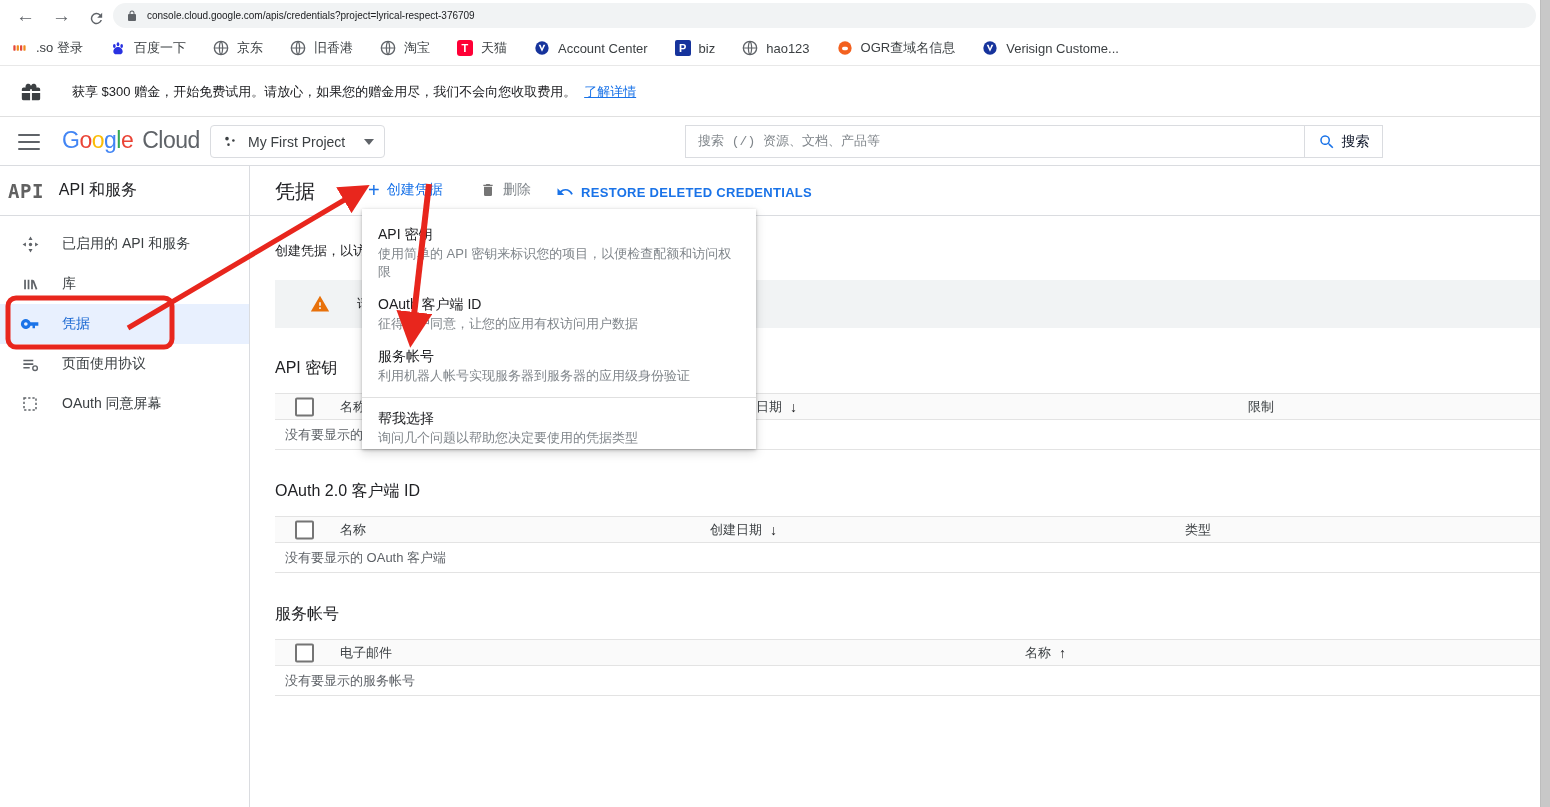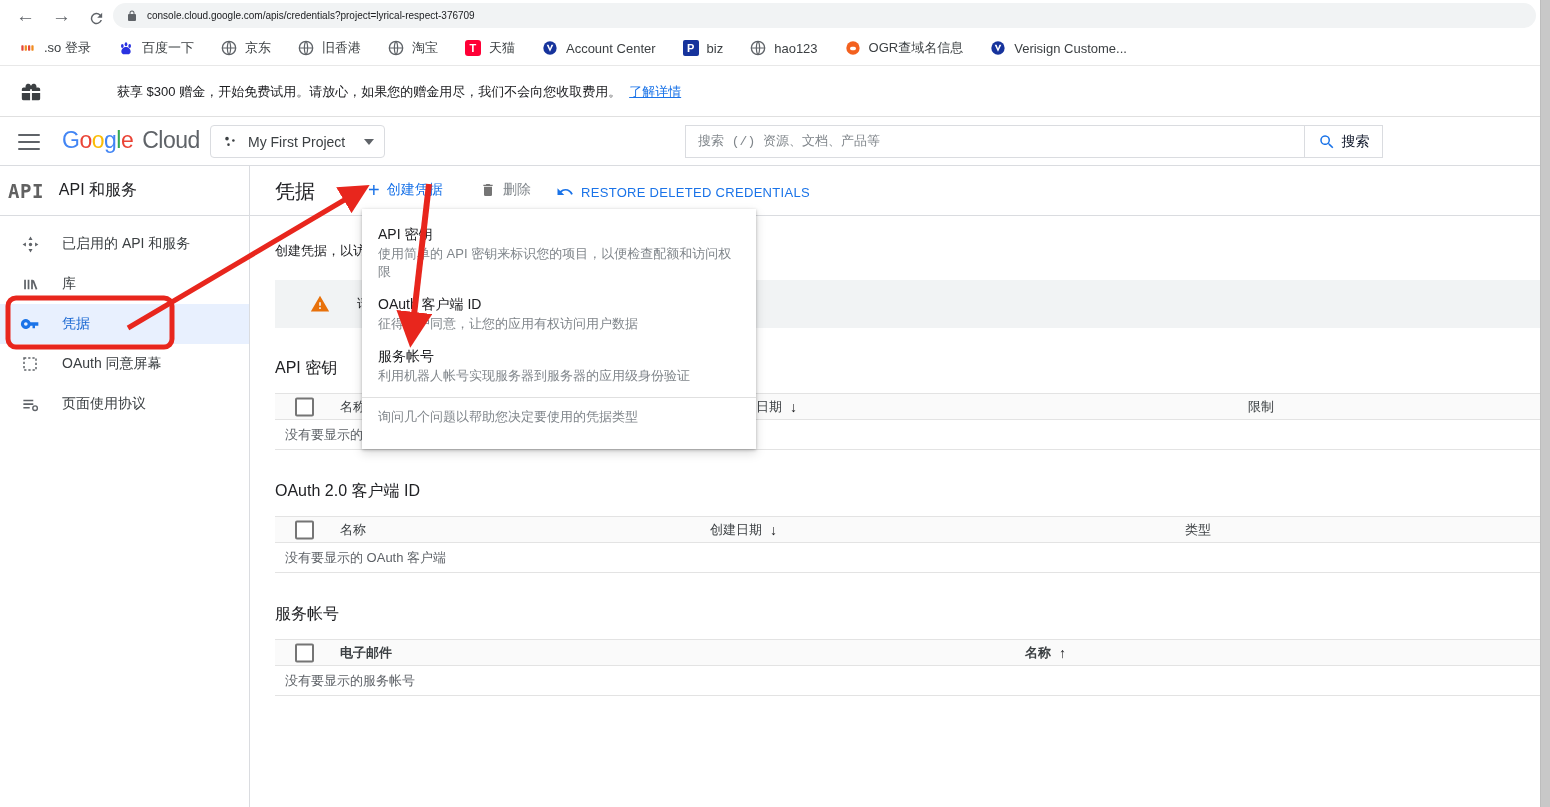--- a/index.html
+++ b/index.html
@@ -11,32 +11,32 @@
   .nav-ico{position:absolute;top:2px;font-size:19px;color:#5f6368;line-height:27px;cursor:pointer;}
   .nav-back{left:16px;}
   .nav-fwd{left:52px;}
   .nav-reload{left:88px;top:7px;}
   .url-pill{position:absolute;left:113px;right:14px;top:3px;height:25px;background:#f1f3f4;
             border-radius:13px;display:flex;align-items:center;padding-left:13px;gap:9px;box-sizing:border-box;}
   .url-text{font-size:10px;color:#202124;white-space:nowrap;}
 
   
   .bookmarks{position:absolute;top:31px;left:0;right:0;height:35px;border-bottom:1px solid #e8e8e8;
-             display:flex;align-items:center;padding-left:20px;gap:27px;box-sizing:border-box;background:#fff;}
+             display:flex;align-items:center;padding-left:12px;gap:27px;box-sizing:border-box;background:#fff;}
   .bookmark{display:flex;align-items:center;gap:8px;font-size:13px;color:#3c4043;white-space:nowrap;cursor:pointer;}
   .fav{width:16px;height:16px;display:inline-flex;align-items:center;justify-content:center;flex:0 0 16px;}
   .fav svg{display:block;}
   .fav.tmall-favicon{background:#ff0036;border-radius:3px;color:#fff;font-size:11px;font-weight:bold;}
   .fav.p-square-favicon{background:#16339c;border-radius:2px;color:#fff;font-size:11px;font-weight:bold;}
 
   
   .promo{position:absolute;top:67px;left:0;right:0;height:50px;border-bottom:1px solid #e0e0e0;
          display:flex;align-items:center;padding-left:20px;box-sizing:border-box;background:#fff;}
   .gift{margin-right:30px;display:inline-flex;}
-  .promo-text{font-size:13px;color:#202124;margin-left:45px;}
+  .promo-text{font-size:13px;color:#202124;}
   .promo-link{font-size:13px;color:#1a73e8;text-decoration:underline;margin-left:8px;cursor:pointer;}
 
   
   .app-header{position:absolute;top:118px;left:0;right:0;height:47px;border-bottom:1px solid #dadce0;background:#fff;}
   .hamburger{position:absolute;left:18px;top:16px;width:22px;cursor:pointer;}
   .hamburger i{display:block;height:2px;background:#5f6368;margin-bottom:5px;border-radius:1px;}
   .logo{position:absolute;left:62px;top:9px;font-size:23px;letter-spacing:-0.5px;cursor:pointer;}
   .logo-cloud{color:#5f6368;margin-left:9px;}
   .project-btn{position:absolute;left:210px;top:7px;width:175px;height:33px;background:#fff;
                border:1px solid #dadce0;border-radius:4px;display:flex;align-items:center;
@@ -65,31 +65,31 @@
   .sb-item.selected{background:#e8f0fe;color:#1967d2;}
 
   
   .content{position:absolute;left:250px;top:166px;right:10px;bottom:0;background:#fff;}
   .toolbar{position:absolute;left:0;right:0;top:0;height:49px;border-bottom:1px solid #dadce0;}
   .pg-title{position:absolute;left:25px;top:12px;font-size:20px;color:#202124;}
   .tb-btn{position:absolute;top:15px;display:flex;align-items:center;gap:7px;font-size:14px;cursor:pointer;}
   .tb-create{left:118px;color:#1a73e8;}
   .plus{font-size:20px;line-height:18px;font-weight:400;}
   .tb-delete{left:230px;color:#80868b;cursor:default;}
-  .tb-restore{left:306px;top:17px;color:#1a73e8;font-size:13px;font-weight:normal;letter-spacing:0.3px;}
+  .tb-restore{left:306px;top:17px;color:#1a73e8;font-size:13px;font-weight:bold;letter-spacing:0.3px;}
   .intro{position:absolute;left:25px;top:76px;font-size:13px;color:#202124;}
   .warning{position:absolute;left:25px;top:114px;width:1265px;height:48px;background:#f1f3f4;
            display:flex;align-items:center;box-sizing:border-box;}
   .warning .w-ico{margin-left:35px;display:inline-flex;}
   .warning .w-txt{margin-left:27px;font-size:13px;color:#202124;}
   .sec-h{position:absolute;left:25px;font-size:16px;color:#202124;}
   .h1{top:192px;} .h2{top:315px;} .h3{top:438px;}
   .thead{position:absolute;left:25px;width:1265px;height:27px;background:#fafafa;
          border-top:1px solid #e3e3e3;border-bottom:1px solid #e3e3e3;box-sizing:border-box;}
-  .th1{top:227px;} .th2{top:350px;} .th3{top:473px;font-weight:bold;}
+  .th1{top:227px;} .th2{top:350px;} .th3{top:473px;}
   .thead .cell{position:absolute;top:50%;transform:translateY(-50%);font-size:13px;color:#3c4043;
                display:flex;align-items:center;gap:8px;cursor:pointer;}
   .checkbox{position:absolute;left:20px;top:50%;transform:translateY(-50%);width:15px;height:15px;
             border:2px solid #757575;border-radius:2px;background:#fff;cursor:pointer;}
   .c-name{left:65px;} .c-date1{left:455px;} .c-limit{left:973px;}
   .c-date2{left:435px;} .c-type{left:910px;}
   .c-email{left:65px;} .c-name3{left:750px;}
   .sort-desc::after{content:"\2193";font-weight:bold;font-size:14px;color:#202124;}
   .sort-asc::after{content:"\2191";font-weight:bold;font-size:14px;color:#202124;}
   .trow{position:absolute;left:25px;width:1265px;height:30px;border-bottom:1px solid #e3e3e3;
@@ -297,34 +297,34 @@
         <div class="sb-item selected">
           <span class="sb-ico">
             <svg viewBox="0 0 24 24" width="20" height="20" fill="#1a73e8">
               <path d="M12.65 10a6 6 0 1 0 0 4H15v3h3v-3h4v-4H12.65zM7 14.2a2.2 2.2 0 1 1 0-4.4 2.2 2.2 0 0 1 0 4.4z"></path>
             </svg>
           </span>
           <span>凭据</span>
         </div>
         <div class="sb-item">
           <span class="sb-ico">
-            <svg viewBox="0 0 24 24" width="18" height="18">
-              <rect x="4" y="4" width="16" height="16" fill="none" stroke="#5f6368" stroke-width="2" stroke-dasharray="3 2.6"></rect>
-            </svg>
-          </span>
-          <span>OAuth 同意屏幕</span>
-        </div>
-        <div class="sb-item">
-          <span class="sb-ico">
             <svg viewBox="0 0 24 24" width="19" height="19" fill="#5f6368">
               <path d="M3 6h12.5v2H3zM3 10.5h12.5v2H3zM3 15h8v2H3z"></path>
               <circle cx="17.8" cy="16.6" r="2.9" fill="none" stroke="#5f6368" stroke-width="1.8"></circle>
             </svg>
           </span>
           <span>页面使用协议</span>
+        </div>
+        <div class="sb-item">
+          <span class="sb-ico">
+            <svg viewBox="0 0 24 24" width="18" height="18">
+              <rect x="4" y="4" width="16" height="16" fill="none" stroke="#5f6368" stroke-width="2" stroke-dasharray="3 2.6"></rect>
+            </svg>
+          </span>
+          <span>OAuth 同意屏幕</span>
         </div>
       </div>
   </div>
 
   <div class="content">
     <div class="toolbar">
       <span class="pg-title">凭据</span>
       <span class="tb-btn tb-create">
         <span class="plus">+</span>
         <span>创建凭据</span>
@@ -401,20 +401,21 @@
           <div class="mi-title">OAuth 客户端 ID</div>
           <div class="mi-desc">征得用户同意，让您的应用有权访问用户数据</div>
         </div>
         <div class="menu-item">
           <div class="mi-title">服务帐号</div>
           <div class="mi-desc">利用机器人帐号实现服务器到服务器的应用级身份验证</div>
         </div>
       </div>
     <div class="menu-divider"></div>
     <div class="menu-item">
+      <div class="mi-title">帮我选择</div>
       <div class="mi-desc">询问几个问题以帮助您决定要使用的凭据类型</div>
     </div>
   </div>
 
   <svg class="annotations" viewBox="0 0 1550 807">
     <defs>
       <marker id="ah" markerWidth="6" markerHeight="6" refX="0.5" refY="3" orient="auto">
         <path d="M0,0 L6,3 L0,6 Z" fill="#e8261d"></path>
       </marker>
     </defs>

